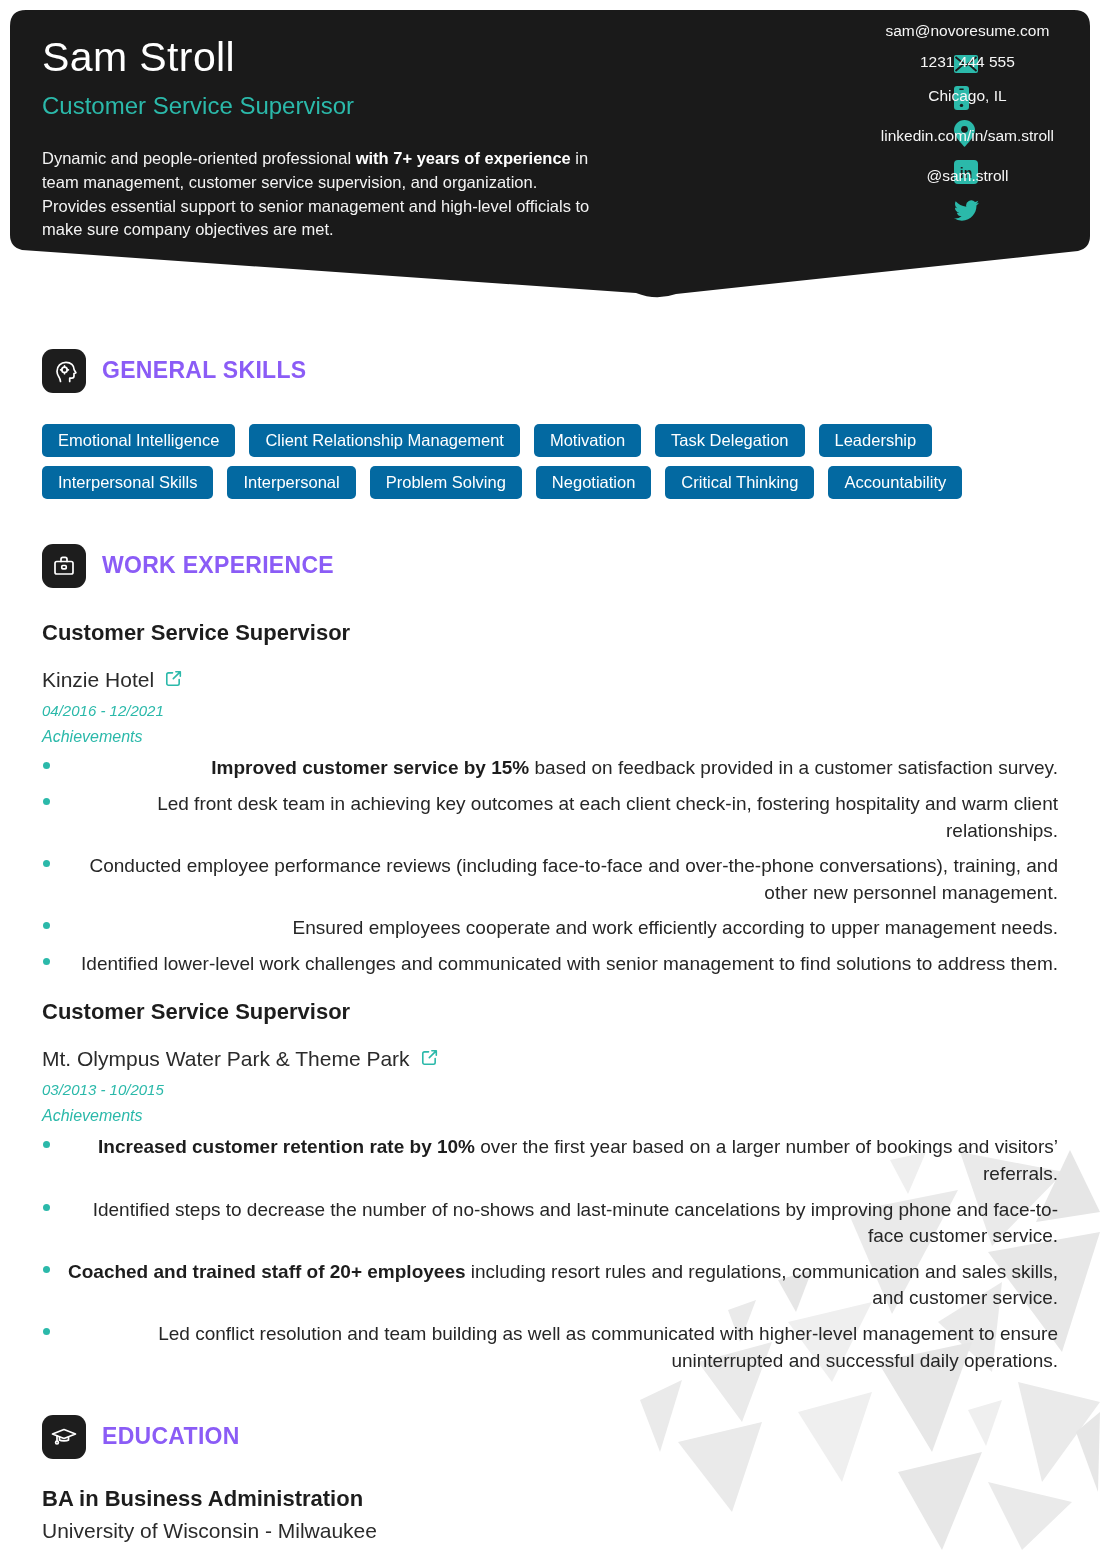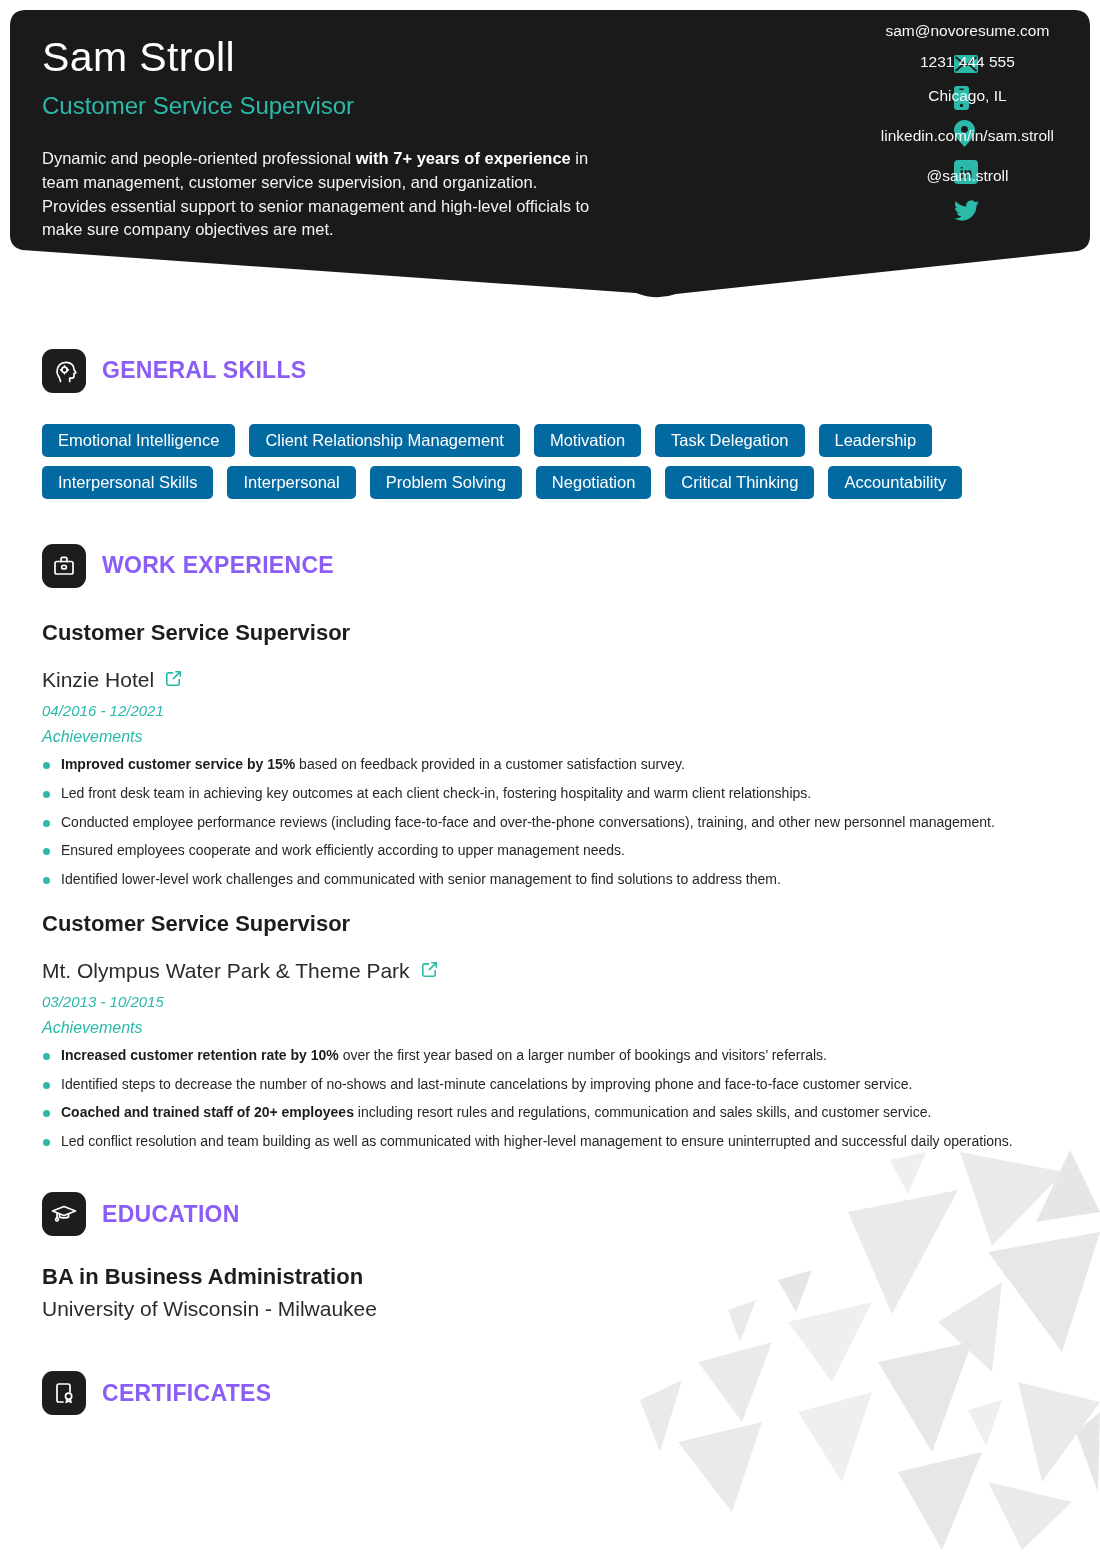--- a/index.html
+++ b/index.html
@@ -33,21 +33,21 @@
   .tag { background: #0369a1; color: #ffffff; font-size: 16.5px; padding: 7px 16px; border-radius: 5px; white-space: nowrap; }
 
   .section-work { margin-top: 34px; }
   .job { margin-top: 17px; }
   .job + .job { margin-top: 20px; }
   .job-title { font-size: 22px; font-weight: 700; color: #1d1d1d; }
   .company-row { display: flex; align-items: center; gap: 11px; margin-top: 6px; font-size: 21px; color: #2b2b2b; }
   .dates { margin-top: 10px; font-size: 15px; font-style: italic; color: #2bb9aa; }
   .ach-label { margin-top: 9px; margin-bottom: 9px; font-size: 16px; font-style: italic; color: #2bb9aa; }
   ul.bullets { list-style: none; margin: 0; padding: 0; }
-  ul.bullets li { position: relative; padding-left: 19px; margin-bottom: 9px; font-size: 14px; line-height: 1.4; color: #262626; }
+  ul.bullets li { position: relative; padding-left: 19px; margin-bottom: 9px; font-size: 19px; line-height: 1.4; color: #262626; text-align: right; }
   ul.bullets li::before { content: ""; position: absolute; left: 1px; top: 7px; width: 7px; height: 7px; border-radius: 50%; background: #2bb9aa; }
   ul.bullets b { color: #1d1d1d; }
 
   .section-edu { margin-top: 30px; }
   .degree { margin-top: 17px; font-size: 22px; font-weight: 700; color: #1d1d1d; }
   .school { margin-top: 7px; font-size: 21px; color: #2b2b2b; }
 
   .section-cert { margin-top: 40px; }
 </style>
 </head>

